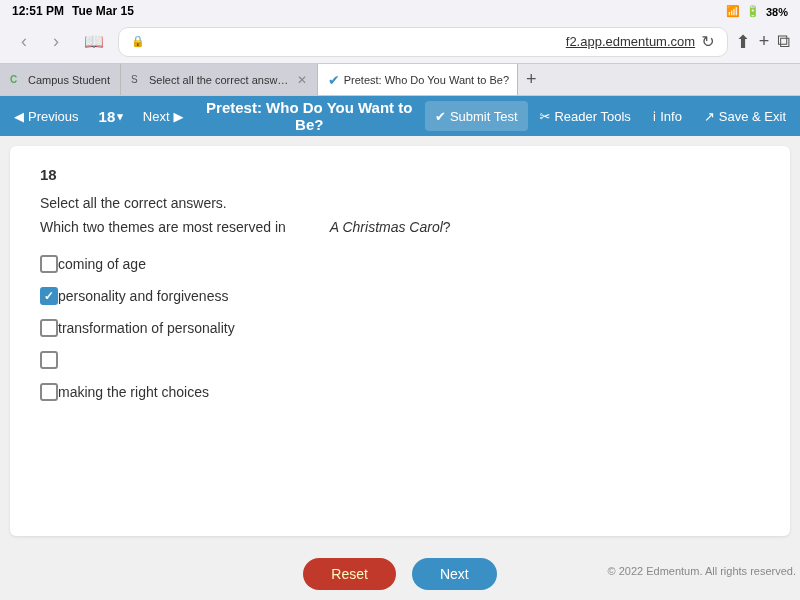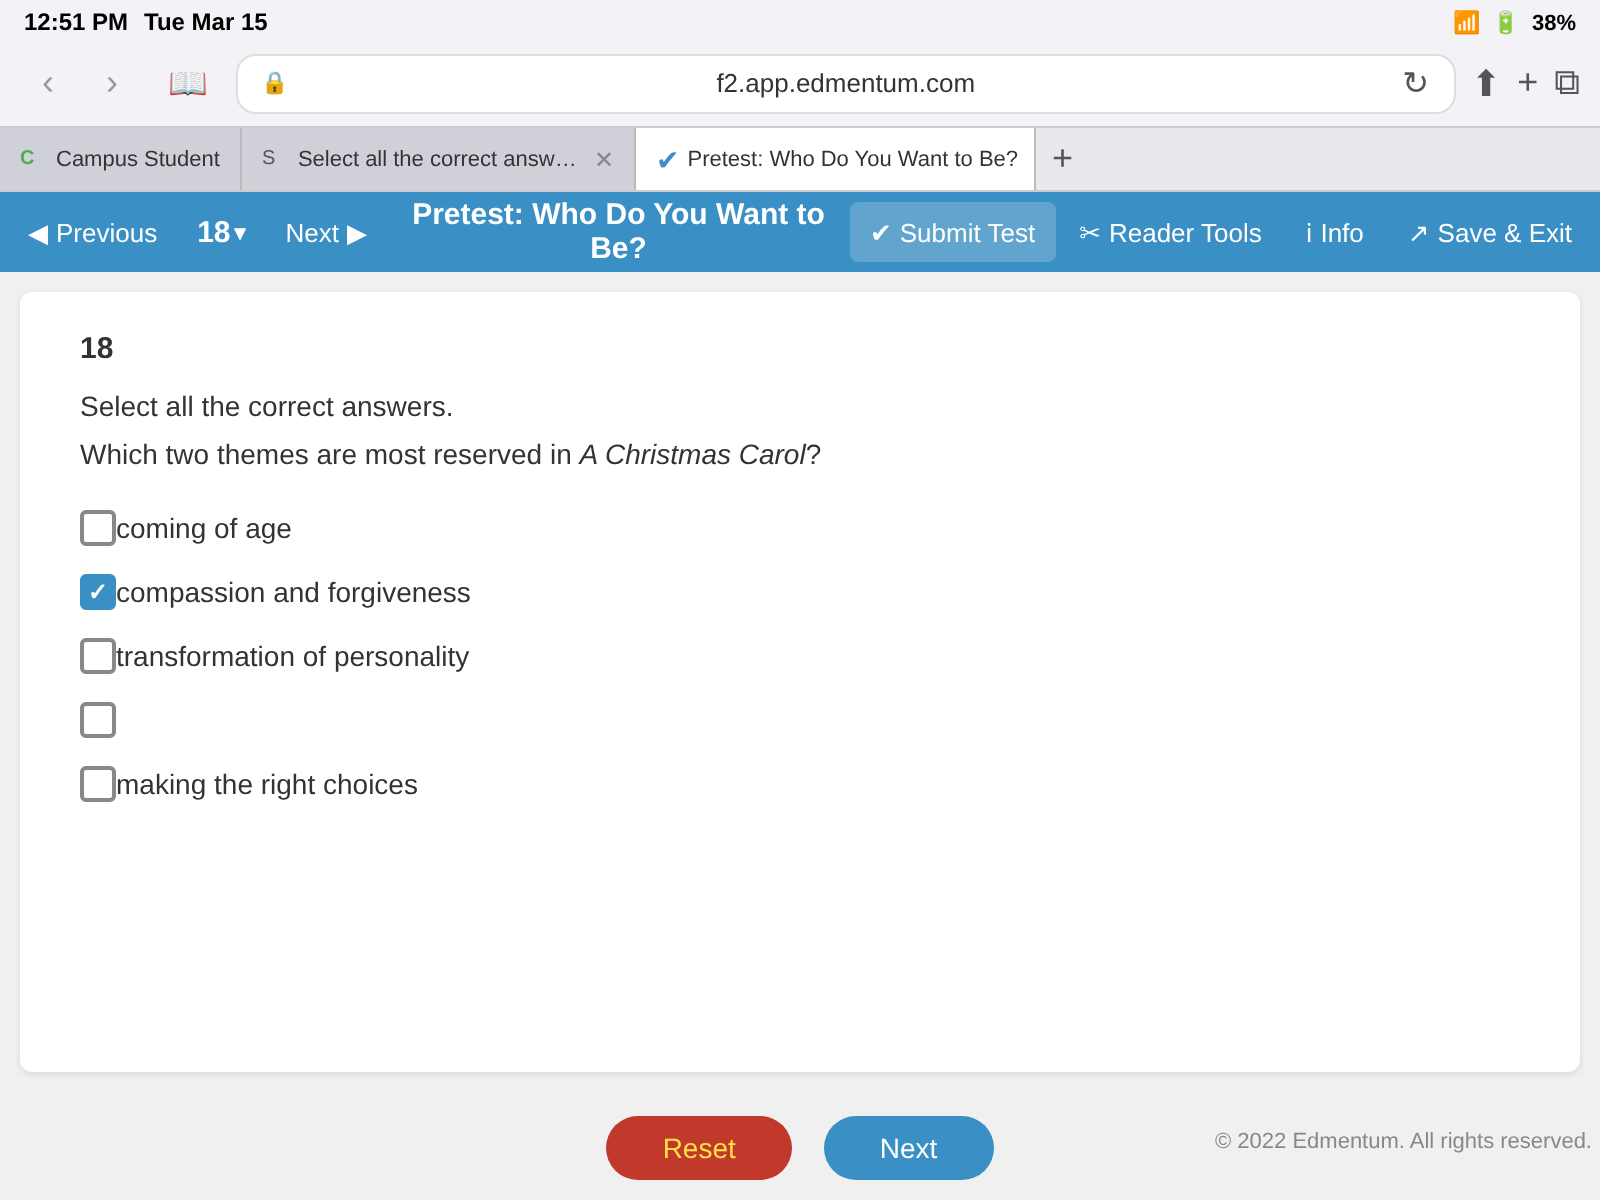--- a/index.html
+++ b/index.html
@@ -45,21 +45,21 @@
       padding: 4px 12px;
       display: flex;
       align-items: center;
       gap: 6px;
       font-size: 13px;
       color: #333;
       height: 30px;
       border: 1px solid #ddd;
     }
     .address-bar .lock-icon { color: #666; font-size: 11px; }
-    .address-text { flex: 1; text-align: center; }
+    .address-text { flex: 1; text-align: right; text-decoration: underline; }
     .browser-actions { display: flex; gap: 8px; }
     .browser-action-btn {
       background: none; border: none; font-size: 18px; color: #555; cursor: pointer;
     }
 
     
     .tabs-bar {
       background: #e8e8ed;
       display: flex;
       height: 32px;
@@ -139,21 +139,21 @@
     .instruction-text {
       font-size: 14px;
       color: #333;
       margin-bottom: 8px;
     }
     .question-text {
       font-size: 14px;
       color: #333;
       margin-bottom: 20px;
     }
-    .question-text em { font-style: italic; }
+    .question-text em { font-style: italic; margin-left: 40px; }
 
     .option-row {
       display: flex; align-items: center; 
       margin-bottom: 14px;
       cursor: pointer;
     }
     .checkbox {
       width: 18px; height: 18px;
       border: 2px solid #888;
       border-radius: 3px;
@@ -175,21 +175,21 @@
 
     
     .bottom-buttons {
       display: flex;
       justify-content: center;
       gap: 16px;
       padding: 12px;
     }
     .btn-reset {
       background: #c0392b;
-      color: #fde047;
+      color: #fef9c3;
       border: none;
       border-radius: 20px;
       padding: 8px 28px;
       font-size: 14px;
       cursor: pointer;
       font-weight: 500;
     }
     .btn-next-blue {
       background: #3a8fc4;
       color: white;
@@ -302,21 +302,21 @@
   <p class="question-text">
     <span>Which two themes are most reserved in </span><em>A Christmas Carol</em><span>?</span>
   </p>
 
   <div class="option-row">
     <div class="checkbox"></div>
     <span class="option-label">coming of age</span>
   </div>
   <div class="option-row">
     <div class="checkbox checked"></div>
-    <span class="option-label">compassion and forgiveness</span>
+    <span class="option-label">personality and forgiveness</span>
   </div>
   <div class="option-row">
     <div class="checkbox"></div>
     <span class="option-label">transformation of personality</span>
   </div>
   <div class="option-row">
     <div class="checkbox"></div>
   </div>
   <div class="option-row">
     <div class="checkbox"></div>

